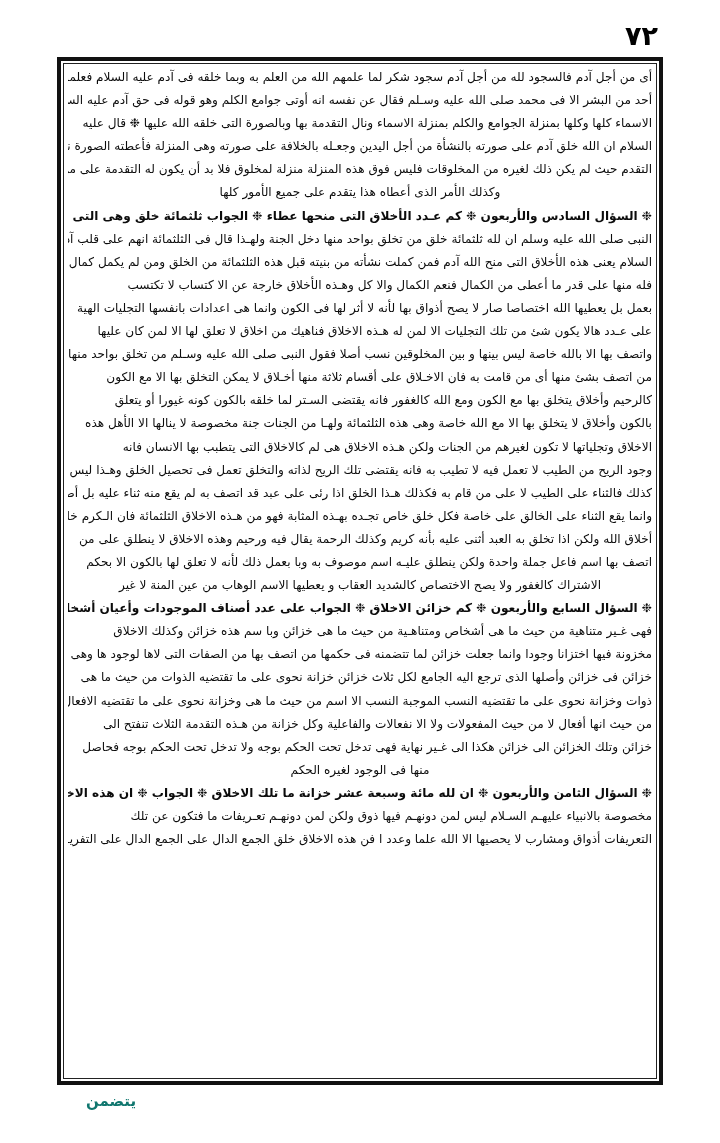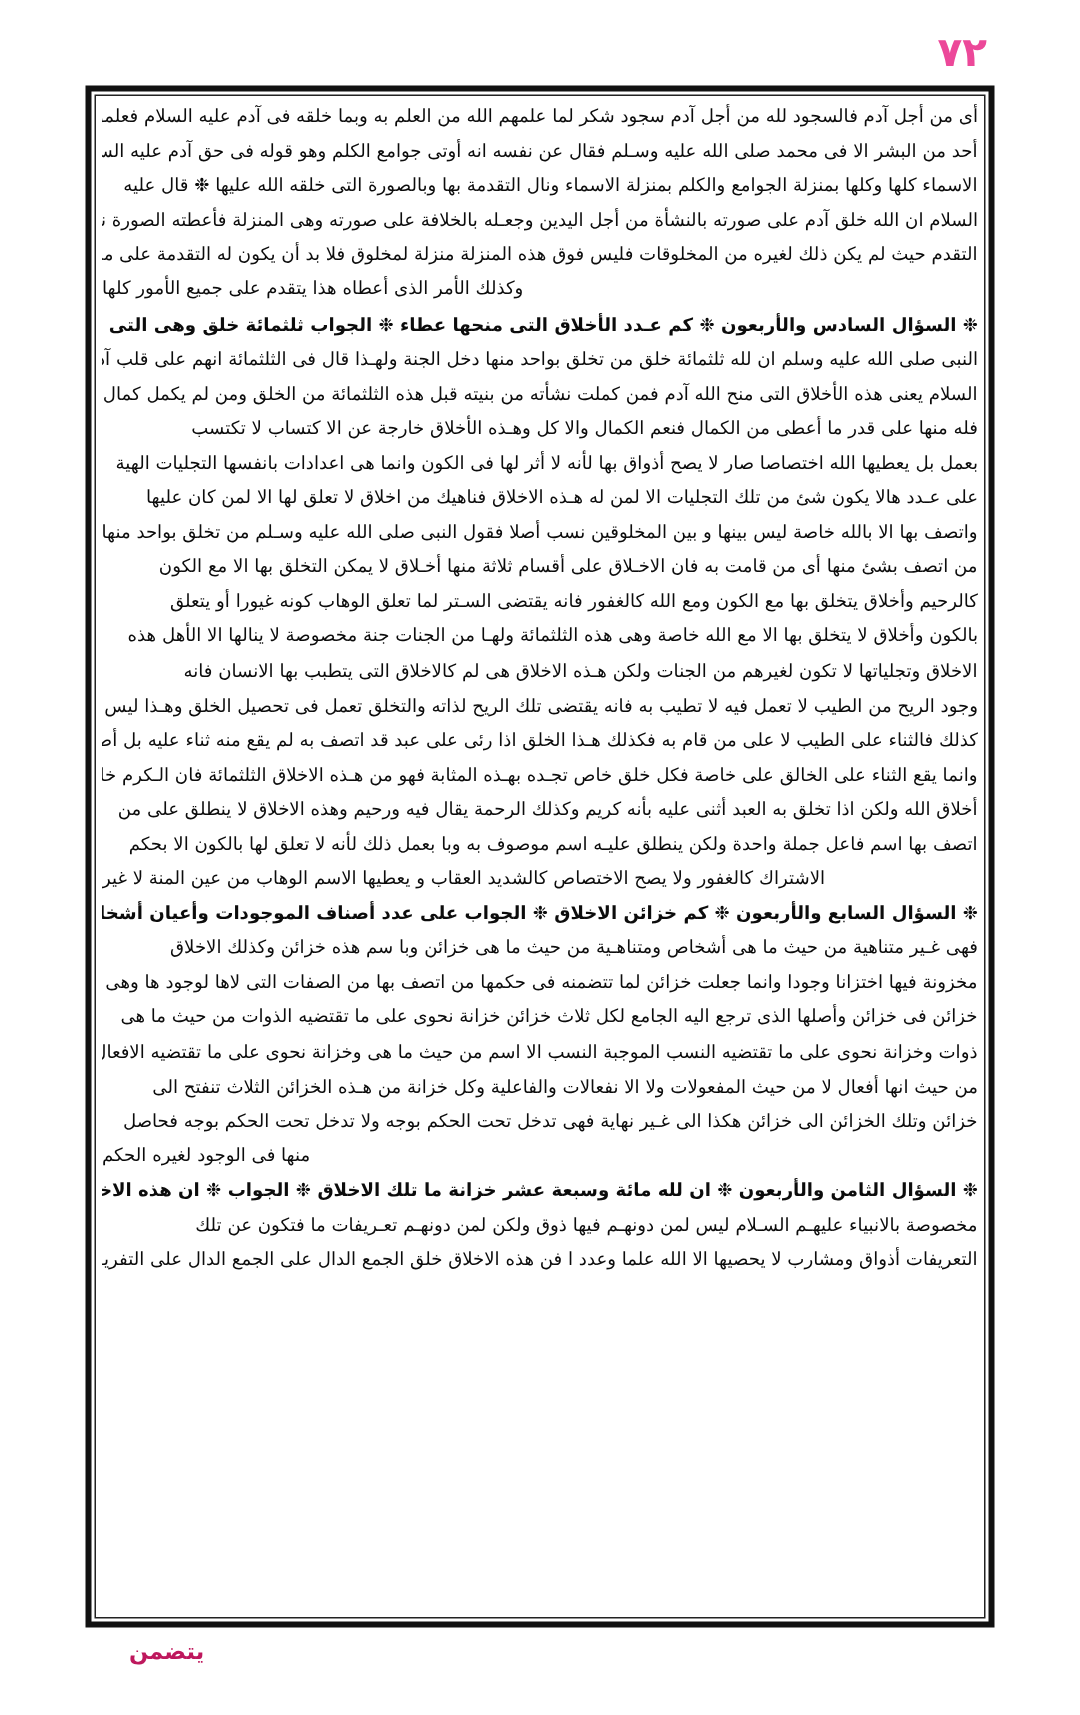--- a/index.html
+++ b/index.html
@@ -20,21 +20,21 @@
 
   
   #folio {
     position: absolute;
     top: 22px;
     right: 62px;
     font-family: "DejaVu Sans", sans-serif;
     font-size: 27px;
     font-weight: 700;
     letter-spacing: 1px;
-    color: #ec4899;
+    color: #000000;
     line-height: 1;
     direction: rtl;
   }
 
   
   #frame-outer {
     position: absolute;
     left: 57px;
     top: 57px;
     width: 606px;
@@ -85,37 +85,37 @@
     width: 100%;
     text-align: justify;
   }
   .ln > span.j::after {
     content: "";
     display: inline-block;
     width: 100%;
     height: 0;
   }
   .ln.center > span.j {
-    text-align: left;
+    text-align: center;
   }
   .ln.center > span.j::after { display: none; }
   .hdr {
     font-weight: 700;
   }
 
   
   #catchword {
     position: absolute;
     left: 86px;
     top: 1094px;
     direction: rtl;
     font-family: "DejaVu Sans", sans-serif;
     font-size: 15px;
     font-weight: 700;
-    color: #be185d;
+    color: #0f766e;
     line-height: 1;
   }
 </style>
 </head>
 <body>
 
 <div id="page">
 
   <div id="folio">٧٢</div>
 
@@ -130,35 +130,35 @@
       <div class="ln"><span class="j">التقدم حيث لم يكن ذلك لغيره من المخلوقات فليس فوق هذه المنزلة منزلة لمخلوق فلا بد أن يكون له التقدمة على من سواه</span></div>
       <div class="ln center"><span class="j">وكذلك الأمر الذى أعطاه هذا يتقدم على جميع الأمور كلها</span></div>
       <div class="ln"><span class="j hdr">❉ السؤال السادس والأربعون ❉ كم عـدد الأخلاق التى منحها عطاء ❉ الجواب ثلثمائة خلق وهى التى ذكر</span></div>
       <div class="ln"><span class="j">النبى صلى الله عليه وسلم ان لله ثلثمائة خلق من تخلق بواحد منها دخل الجنة ولهـذا قال فى الثلثمائة انهم على قلب آدم عليه</span></div>
       <div class="ln"><span class="j">السلام يعنى هذه الأخلاق التى منح الله آدم فمن كملت نشأته من بنيته قبل هذه الثلثمائة من الخلق ومن لم يكمل كمال آدم</span></div>
       <div class="ln"><span class="j">فله منها على قدر ما أعطى من الكمال فنعم الكمال والا كل وهـذه الأخلاق خارجة عن الا كتساب لا تكتسب</span></div>
       <div class="ln"><span class="j">بعمل بل يعطيها الله اختصاصا صار لا يصح أذواق بها لأنه لا أثر لها فى الكون وانما هى اعدادات بانفسها التجليات الهية</span></div>
       <div class="ln"><span class="j">على عـدد هالا يكون شئ من تلك التجليات الا لمن له هـذه الاخلاق فناهيك من اخلاق لا تعلق لها الا لمن كان عليها</span></div>
       <div class="ln"><span class="j">واتصف بها الا بالله خاصة ليس بينها و بين المخلوقين نسب أصلا فقول النبى صلى الله عليه وسـلم من تخلق بواحد منها أراد</span></div>
       <div class="ln"><span class="j">من اتصف بشئ منها أى من قامت به فان الاخـلاق على أقسام ثلاثة منها أخـلاق لا يمكن التخلق بها الا مع الكون</span></div>
-      <div class="ln"><span class="j">كالرحيم وأخلاق يتخلق بها مع الكون ومع الله كالغفور فانه يقتضى السـتر لما تعلق الوهاب كونه غيورا أو يتعلق</span></div>
+      <div class="ln"><span class="j">كالرحيم وأخلاق يتخلق بها مع الكون ومع الله كالغفور فانه يقتضى السـتر لما خلقه بالكون كونه غيورا أو يتعلق</span></div>
       <div class="ln"><span class="j">بالكون وأخلاق لا يتخلق بها الا مع الله خاصة وهى هذه الثلثمائة ولهـا من الجنات جنة مخصوصة لا ينالها الا الأهل هذه</span></div>
       <div class="ln"><span class="j">الاخلاق وتجلياتها لا تكون لغيرهم من الجنات ولكن هـذه الاخلاق هى لم كالاخلاق التى يتطبب بها الانسان فانه</span></div>
       <div class="ln"><span class="j">وجود الريح من الطيب لا تعمل فيه لا تطيب به فانه يقتضى تلك الريح لذاته والتخلق تعمل فى تحصيل الخلق وهـذا ليس</span></div>
       <div class="ln"><span class="j">كذلك فالثناء على الطيب لا على من قام به فكذلك هـذا الخلق اذا رئى على عبد قد اتصف به لم يقع منه ثناء عليه بل أصلا</span></div>
       <div class="ln"><span class="j">وانما يقع الثناء على الخالق على خاصة فكل خلق خاص تجـده بهـذه المثابة فهو من هـذه الاخلاق الثلثمائة فان الـكرم خلق من</span></div>
       <div class="ln"><span class="j">أخلاق الله ولكن اذا تخلق به العبد أثنى عليه بأنه كريم وكذلك الرحمة يقال فيه ورحيم وهذه الاخلاق لا ينطلق على من</span></div>
       <div class="ln"><span class="j">اتصف بها اسم فاعل جملة واحدة ولكن ينطلق عليـه اسم موصوف به وبا بعمل ذلك لأنه لا تعلق لها بالكون الا بحكم</span></div>
       <div class="ln center"><span class="j">الاشتراك كالغفور ولا يصح الاختصاص كالشديد العقاب و يعطيها الاسم الوهاب من عين المنة لا غير</span></div>
       <div class="ln"><span class="j hdr">❉ السؤال السابع والأربعون ❉ كم خزائن الاخلاق ❉ الجواب على عدد أصناف الموجودات وأعيان أشخاصها</span></div>
       <div class="ln"><span class="j">فهى غـير متناهية من حيث ما هى أشخاص ومتناهـية من حيث ما هى خزائن وبا سم هذه خزائن وكذلك الاخلاق</span></div>
       <div class="ln"><span class="j">مخزونة فيها اختزانا وجودا وانما جعلت خزائن لما تتضمنه فى حكمها من اتصف بها من الصفات التى لاها لوجود ها وهى</span></div>
       <div class="ln"><span class="j">خزائن فى خزائن وأصلها الذى ترجع اليه الجامع لكل ثلاث خزائن خزانة نحوى على ما تقتضيه الذوات من حيث ما هى</span></div>
       <div class="ln"><span class="j">ذوات وخزانة نحوى على ما تقتضيه النسب الموجبة النسب الا اسم من حيث ما هى وخزانة نحوى على ما تقتضيه الافعال</span></div>
-      <div class="ln"><span class="j">من حيث انها أفعال لا من حيث المفعولات ولا الا نفعالات والفاعلية وكل خزانة من هـذه الخزائن الثلاث تنفتح الى</span></div>
+      <div class="ln"><span class="j">من حيث انها أفعال لا من حيث المفعولات ولا الا نفعالات والفاعلية وكل خزانة من هـذه التقدمة الثلاث تنفتح الى</span></div>
       <div class="ln"><span class="j">خزائن وتلك الخزائن الى خزائن هكذا الى غـير نهاية فهى تدخل تحت الحكم بوجه ولا تدخل تحت الحكم بوجه فحاصل</span></div>
       <div class="ln center"><span class="j">منها فى الوجود لغيره الحكم</span></div>
       <div class="ln"><span class="j hdr">❉ السؤال الثامن والأربعون ❉ ان لله مائة وسبعة عشر خزانة ما تلك الاخلاق ❉ الجواب ❉ ان هذه الاخلاق</span></div>
       <div class="ln"><span class="j">مخصوصة بالانبياء عليهـم السـلام ليس لمن دونهـم فيها ذوق ولكن لمن دونهـم تعـريفات ما فتكون عن تلك</span></div>
       <div class="ln"><span class="j">التعريفات أذواق ومشارب لا يحصيها الا الله علما وعدد ا فن هذه الاخلاق خلق الجمع الدال على الجمع الدال على التفريق والجمع الذى</span></div>
     </div>
 
   <div id="catchword">يتضمن</div>
 
 </div>

